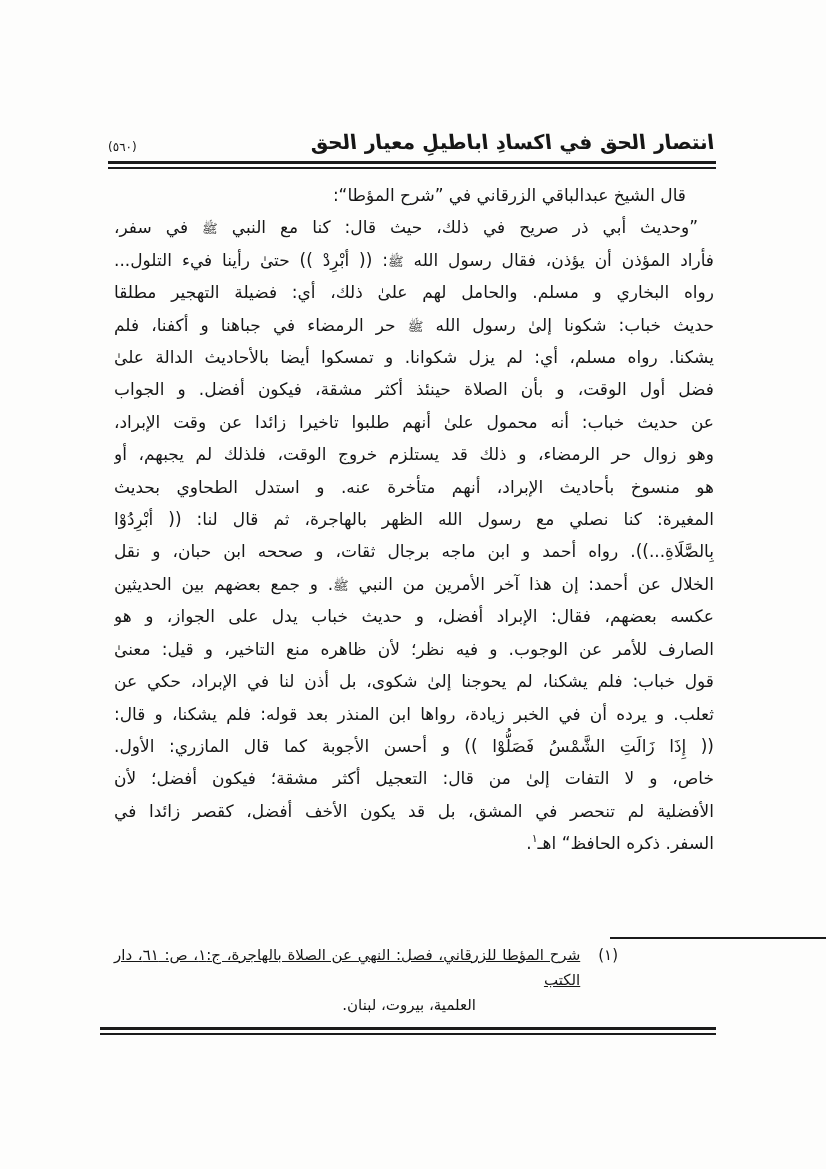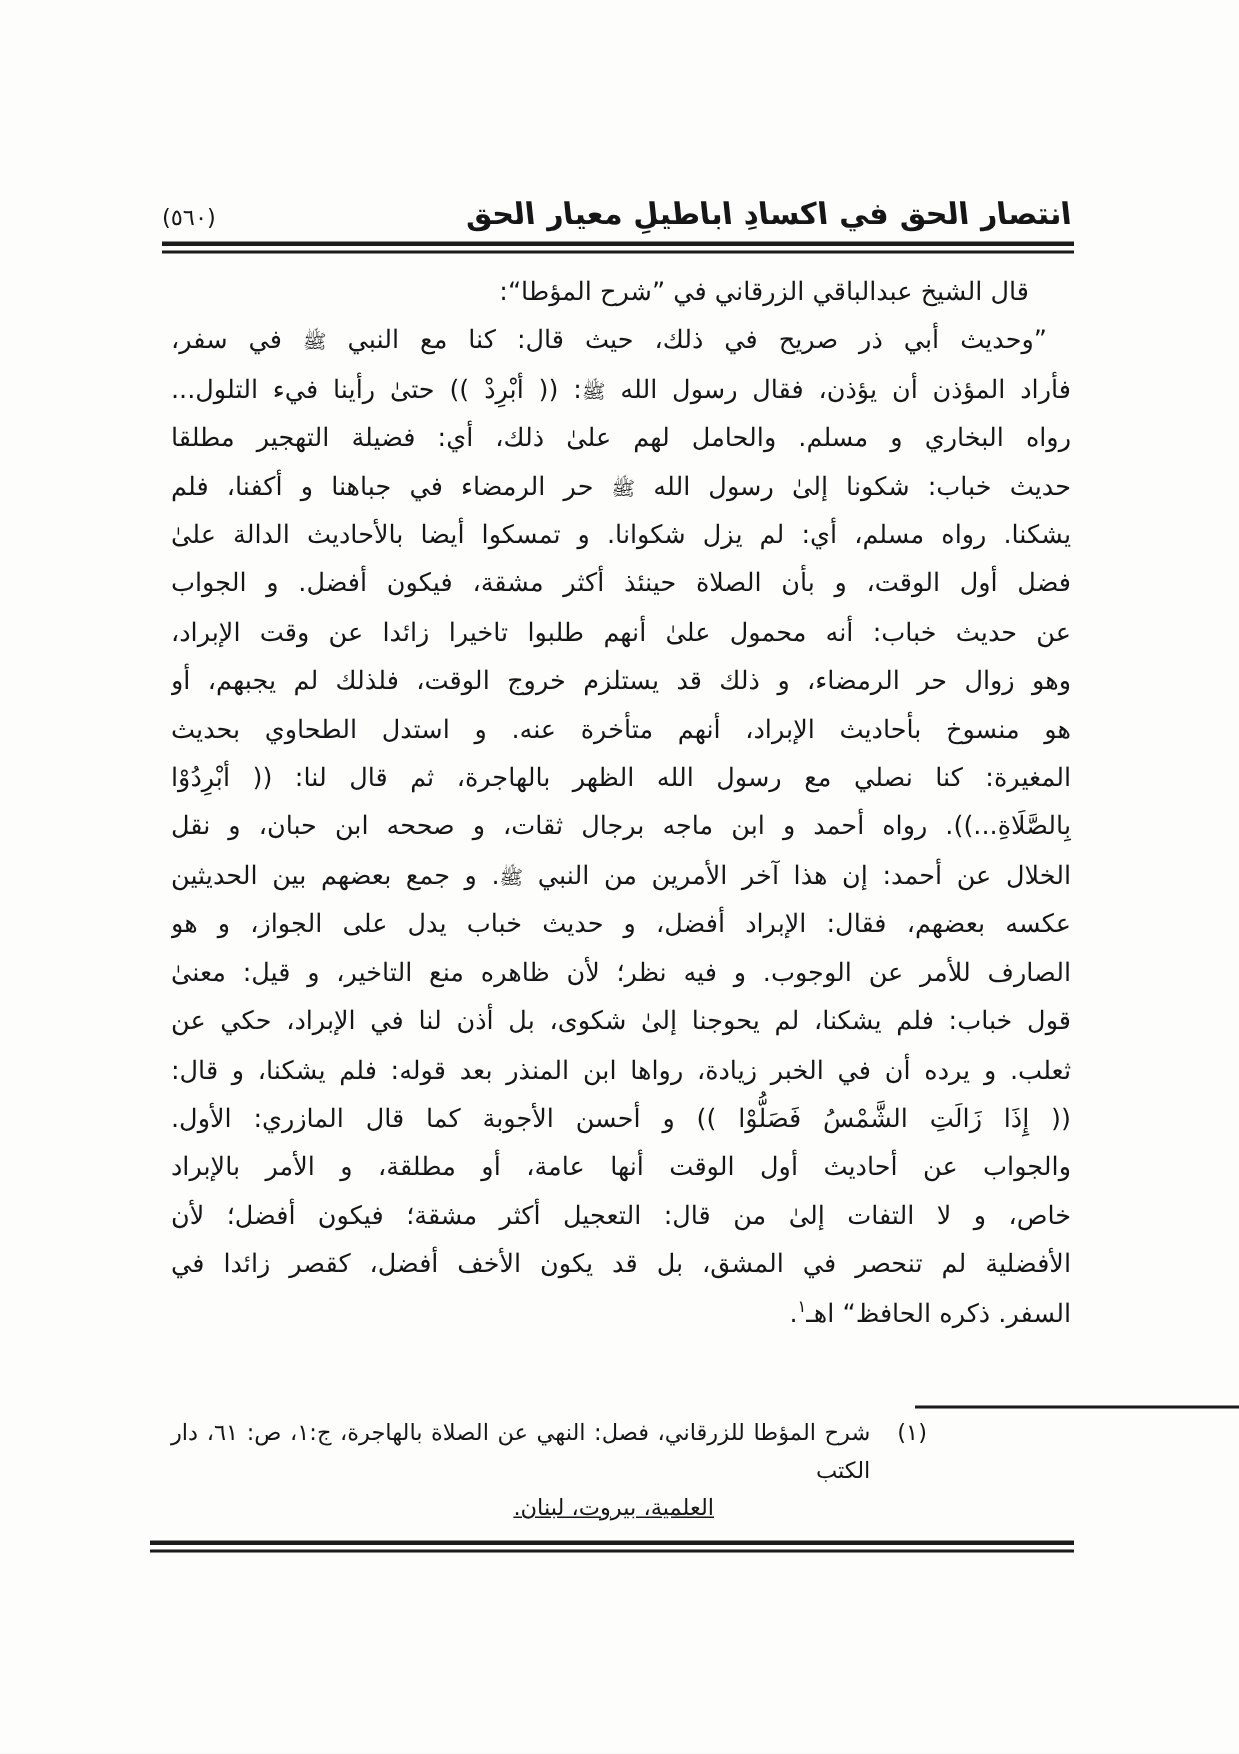--- a/index.html
+++ b/index.html
@@ -26,21 +26,21 @@
     align-items: flex-end;
     height: 32px;
   }
   .book-title {
     font-size: 20px;
     font-weight: bold;
     transform: skewX(6deg);
     letter-spacing: -0.5px;
   }
   .page-number {
-    font-size: 15px;
+    font-size: 12px;
     direction: ltr;
   }
   .rule-double {
     border-top: 3px solid #1b1b1b;
     border-bottom: 2px solid #1b1b1b;
     height: 3px;
   }
   .rule-head { margin: 7px 110px 0 108px; }
   .rule-bottom { margin: 9px 110px 0 100px; }
   
@@ -77,25 +77,24 @@
     margin: 4px 112px 0 114px;
     font-size: 15px;
     line-height: 25px;
   }
   .fn-line1 {
     display: flex;
     padding-right: 96px;
     gap: 18px;
   }
   .fn-marker { flex: 0 0 auto; }
-  .fn-text { flex: 1 1 auto; text-align: justify; text-align-last: justify; }
+  .fn-text { flex: 1 1 auto; text-align: justify; text-align-last: justify; text-decoration: underline; }
   .fn-line2 {
     padding-right: 238px;
     text-align: right;
-    text-decoration: underline;
   }
 </style>
 </head>
 <body>
 
 <div class="page">
 
   <div class="header">
     <span class="book-title">انتصار الحق في اكسادِ اباطيلِ معيار الحق</span>
     <span class="page-number">(٥٦٠)</span>
@@ -117,21 +116,20 @@
         <div class="line">وهو زوال حر الرمضاء، و ذلك قد يستلزم خروج الوقت، فلذلك لم يجبهم، أو</div>
         <div class="line">هو منسوخ بأحاديث الإبراد، أنهم متأخرة عنه. و استدل الطحاوي بحديث</div>
         <div class="line">المغيرة: كنا نصلي مع رسول الله الظهر بالهاجرة، ثم قال لنا: (( أبْرِدُوْا</div>
         <div class="line">بِالصَّلَاةِ...)). رواه أحمد و ابن ماجه برجال ثقات، و صححه ابن حبان، و نقل</div>
         <div class="line">الخلال عن أحمد: إن هذا آخر الأمرين من النبي <span class="pbuh">ﷺ</span>. و جمع بعضهم بين الحديثين</div>
         <div class="line">عكسه بعضهم، فقال: الإبراد أفضل، و حديث خباب يدل على الجواز، و هو</div>
         <div class="line">الصارف للأمر عن الوجوب. و فيه نظر؛ لأن ظاهره منع التاخير، و قيل: معنىٰ</div>
         <div class="line">قول خباب: فلم يشكنا، لم يحوجنا إلىٰ شكوى، بل أذن لنا في الإبراد، حكي عن</div>
         <div class="line">ثعلب. و يرده أن في الخبر زيادة، رواها ابن المنذر بعد قوله: فلم يشكنا، و قال:</div>
         <div class="line">(( إِذَا زَالَتِ الشَّمْسُ فَصَلُّوْا )) و أحسن الأجوبة كما قال المازري: الأول.</div>
-        <div class="line">والجواب عن أحاديث أول الوقت أنها عامة، أو مطلقة، و الأمر بالإبراد</div>
         <div class="line">خاص، و لا التفات إلىٰ من قال: التعجيل أكثر مشقة؛ فيكون أفضل؛ لأن</div>
         <div class="line">الأفضلية لم تنحصر في المشق، بل قد يكون الأخف أفضل، كقصر زائدا في</div>
       </div>
 
     <div class="line closing"><span>السفر. ذكره الحافظ“ اهـ</span><sup class="fnref">١</sup><span>.</span></div>
   </div>
 
   <div class="fn-sep"></div>
 
   <div class="footnote">

